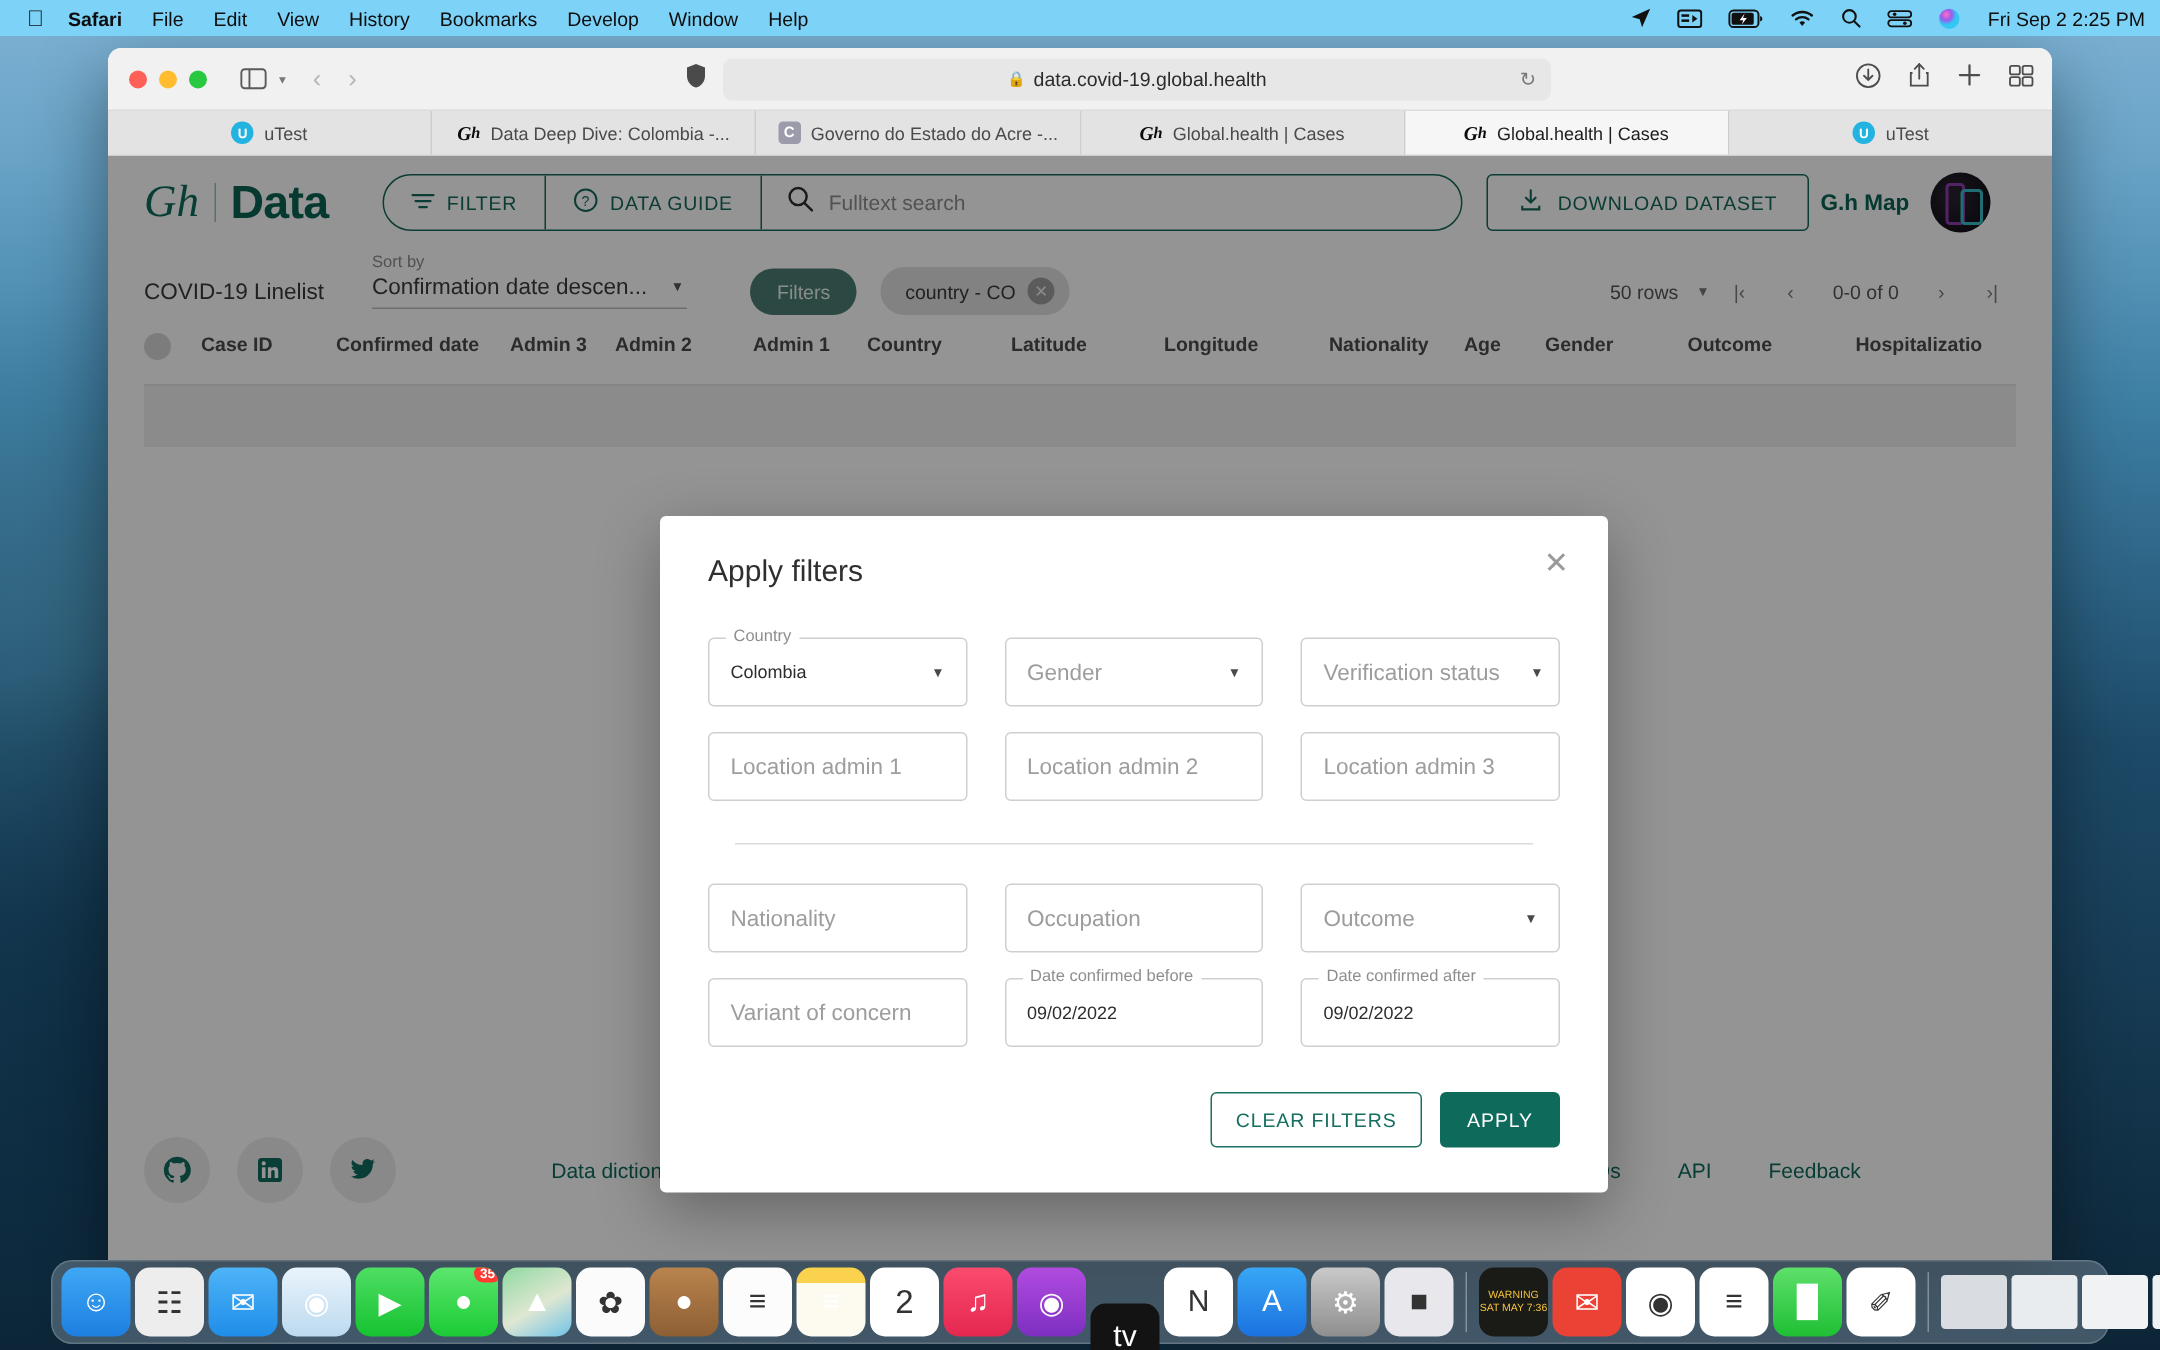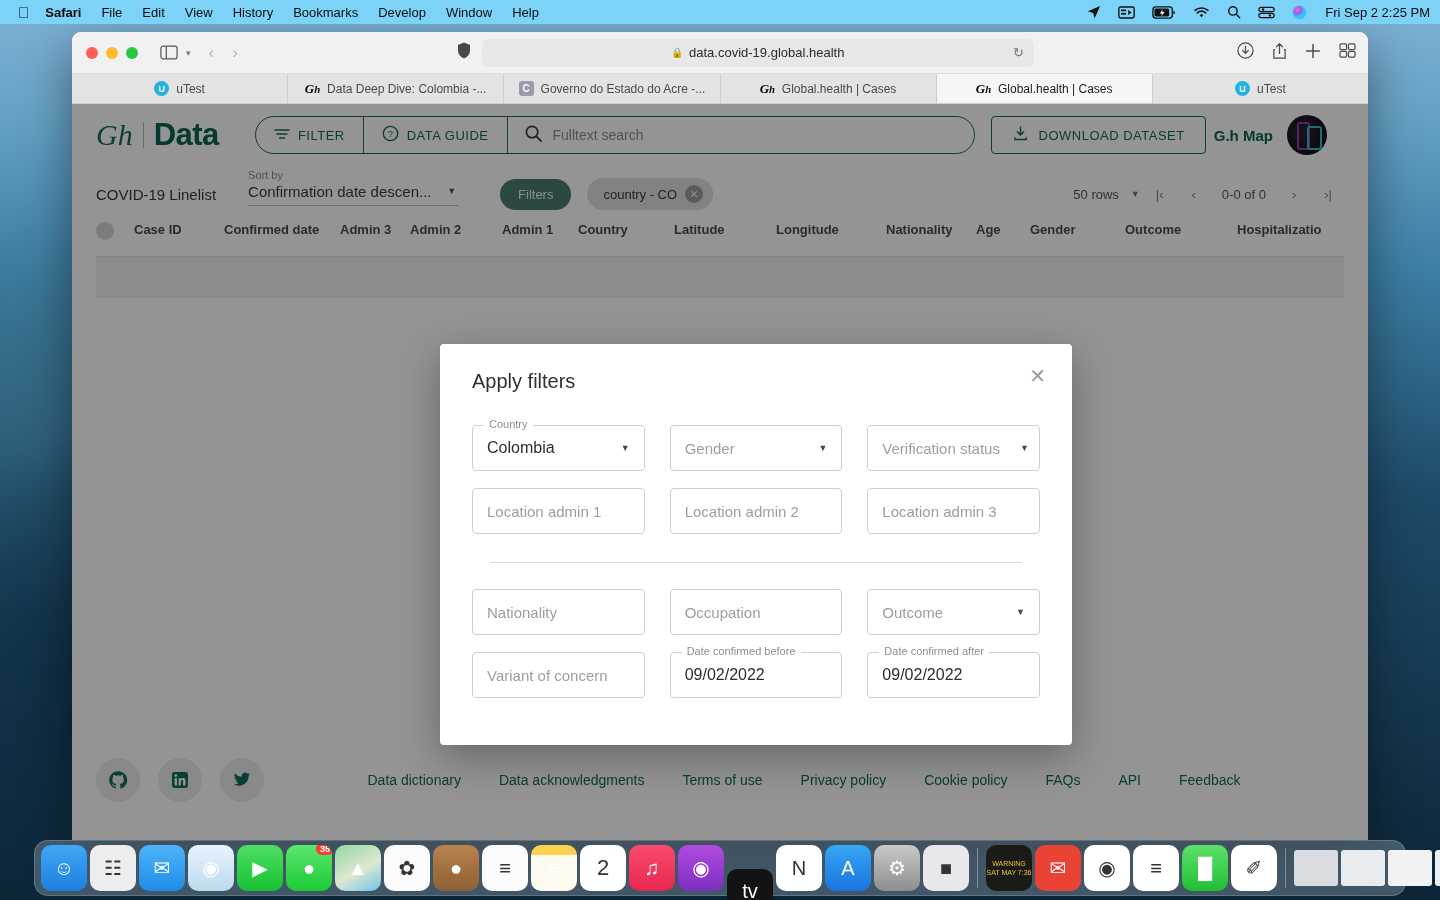--- a/index.html
+++ b/index.html
@@ -146,21 +146,21 @@
     position:absolute; left:368px; top:240px; width:632px;
     background:#fff; border-radius:4px; box-shadow:0 12px 42px rgba(0,0,0,.32);
     z-index:60; padding:26px 32px 30px;
   }
   .modal-title { font-size:20px; color:#2f2f2f; margin-bottom:32px; }
   .modal-close { position:absolute; right:26px; top:22px; font-size:20px; color:#9a9a9a; line-height:1; }
   .frow { display:flex; gap:25px; margin-bottom:17px; }
   .field { position:relative; flex:1; height:46px; border:1px solid #cfcfcf; border-radius:4px;
            display:flex; align-items:center; padding:0 14px; }
   .field .ph { color:#9d9d9d; font-size:15px; }
-  .field .val { color:#2d2d2d; font-size:16px; }
+  .field .val { color:#2d2d2d; font-size:12px; }
   .field .flabel { position:absolute; top:-8px; left:11px; background:#fff; padding:0 5px;
                    font-size:11px; color:#8e8e8e; }
   .field .caret { position:absolute; right:14px; font-size:9px; color:#4a4a4a; }
   .divider { height:1px; background:#dadada; margin:28px 18px 26px; }
   .actions { display:flex; justify-content:flex-end; gap:12px; margin-top:30px; }
   .btn-clear { border:1px solid #1a7163; color:#156e60; background:#fff; font-size:13px;
                letter-spacing:.6px; padding:10px 16px; border-radius:4px; }
   .btn-apply { background:#0e6b5c; color:#fff; font-size:13px; letter-spacing:.6px;
                padding:11px 18px; border-radius:4px; }
 
@@ -525,20 +525,24 @@
         <div class="field">
           <span class="flabel">Date confirmed before</span>
           <span class="val">09/02/2022</span>
         </div>
         <div class="field">
           <span class="flabel">Date confirmed after</span>
           <span class="val">09/02/2022</span>
         </div>
       </div>
 
+      <div class="actions">
+        <span class="btn-clear">CLEAR FILTERS</span>
+        <span class="btn-apply">APPLY</span>
+      </div>
     </div>
 
   </div>
 </div>
 
 <div class="dock" id="dock">
     <div class="dapp" style="background: linear-gradient(rgb(62, 168, 245), rgb(29, 127, 224));">
       <span style="font-size: 20px; color: rgb(255, 255, 255);">☺</span>
     </div>
     <div class="dapp" style="background: rgb(237, 237, 237);">

